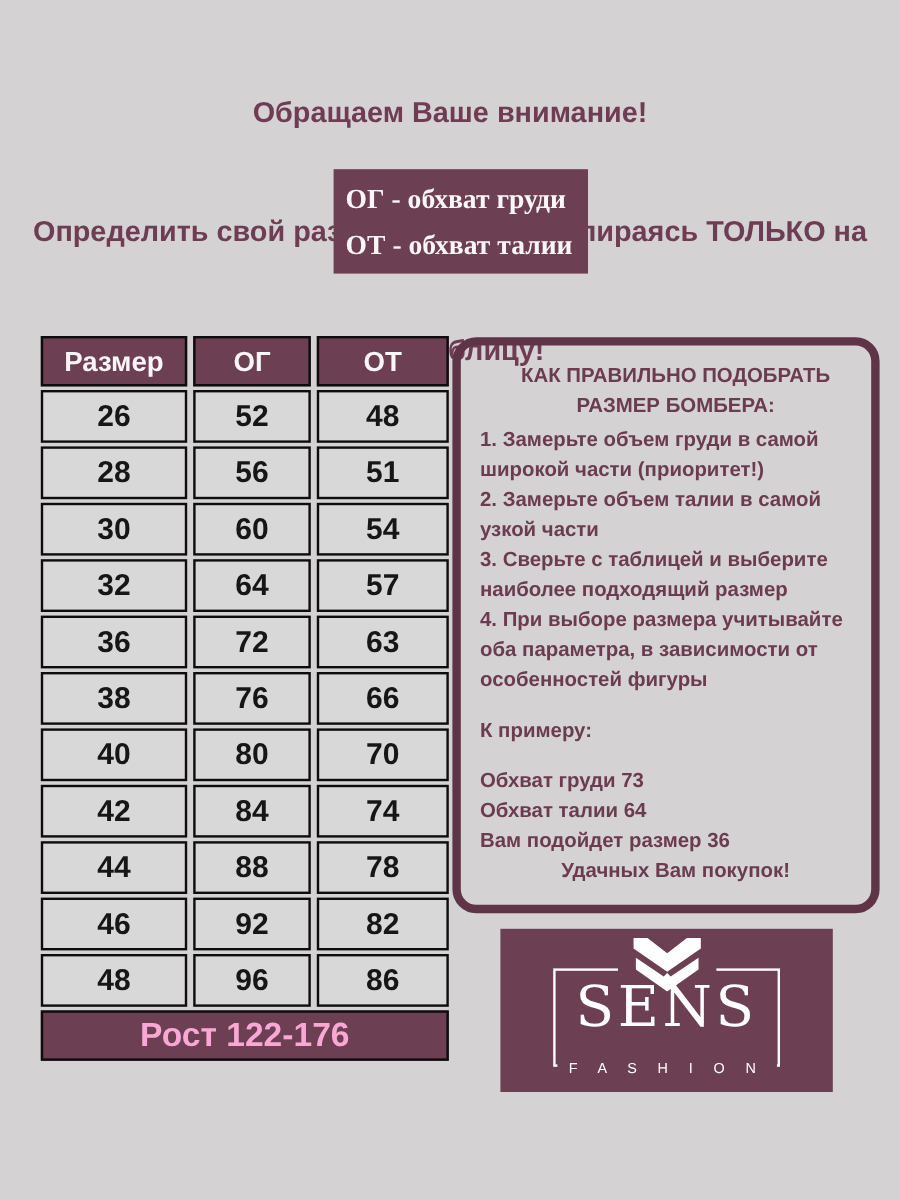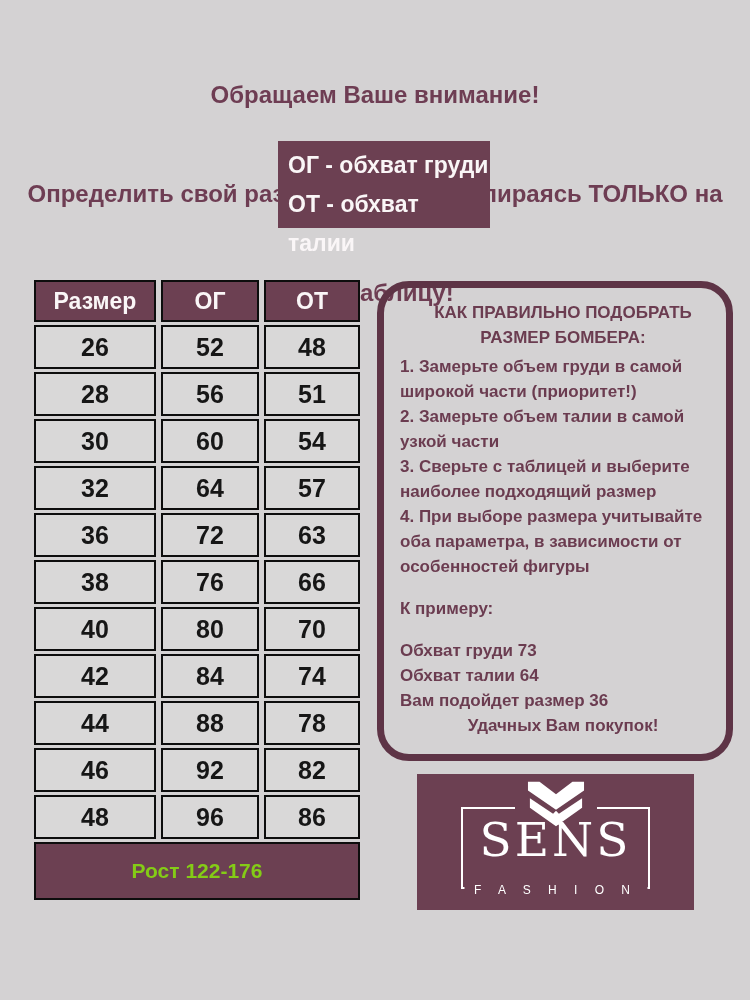--- a/index.html
+++ b/index.html
@@ -15,51 +15,51 @@
     position:absolute;top:12px;left:0;width:750px;
     text-align:center;color:#6e3d53;font-weight:bold;
     font-size:24px;line-height:33px;white-space:pre-wrap;
   }
 
   
   .legend{
     position:absolute;left:278px;top:141px;width:212px;height:87px;
     background:#6c4052;color:#faf6f7;font-weight:bold;
     font-size:23px;line-height:39px;
-    box-sizing:border-box;padding:5px 0 0 10px;
+    box-sizing:border-box;padding:5px 0 0 10px;font-family:Liberation Serif, serif;
   }
 
   
   table.size-table{
     position:absolute;left:29px;top:277px;
     border-collapse:separate;border-spacing:5px 3px;
     table-layout:fixed;
   }
   table.size-table th,table.size-table td{
     box-sizing:border-box;border:2px solid #0d0d0d;
     text-align:center;vertical-align:middle;
   }
   table.size-table th{
     width:122px;height:42px;background:#6c4052;color:#faf6f7;
     font-size:23px;font-weight:bold;
   }
   table.size-table th.c2{width:98px;}
-  table.size-table th.c3{width:96px;}
+  table.size-table th.c3{width:110px;}
   table.size-table td{
     height:44px;background:#d9d8d8;color:#161616;
     font-size:25px;font-weight:bold;text-align:center;
   }
   table.size-table td.footer{
-    background:#6c4052;color:#84cc16;font-size:21px;height:58px;
+    background:#6c4052;color:#f9a8d4;font-size:28px;height:42px;
   }
 
   
   .info-box{
     position:absolute;left:377px;top:281px;width:356px;height:480px;
-    box-sizing:border-box;border:7px solid #5e3446;border-radius:32px;
+    box-sizing:border-box;border:7px solid #5e3446;border-radius:20px;
     padding:12px 0 16px 16px;
     color:#6b3c50;font-weight:bold;font-size:17px;line-height:25px;
     display:flex;flex-direction:column;
   }
   .info-title{text-align:center;margin-bottom:4px;}
   .info-step{margin:0;}
   .gap{height:25px;}
   .closing{margin-top:auto;text-align:center;}
 
   

